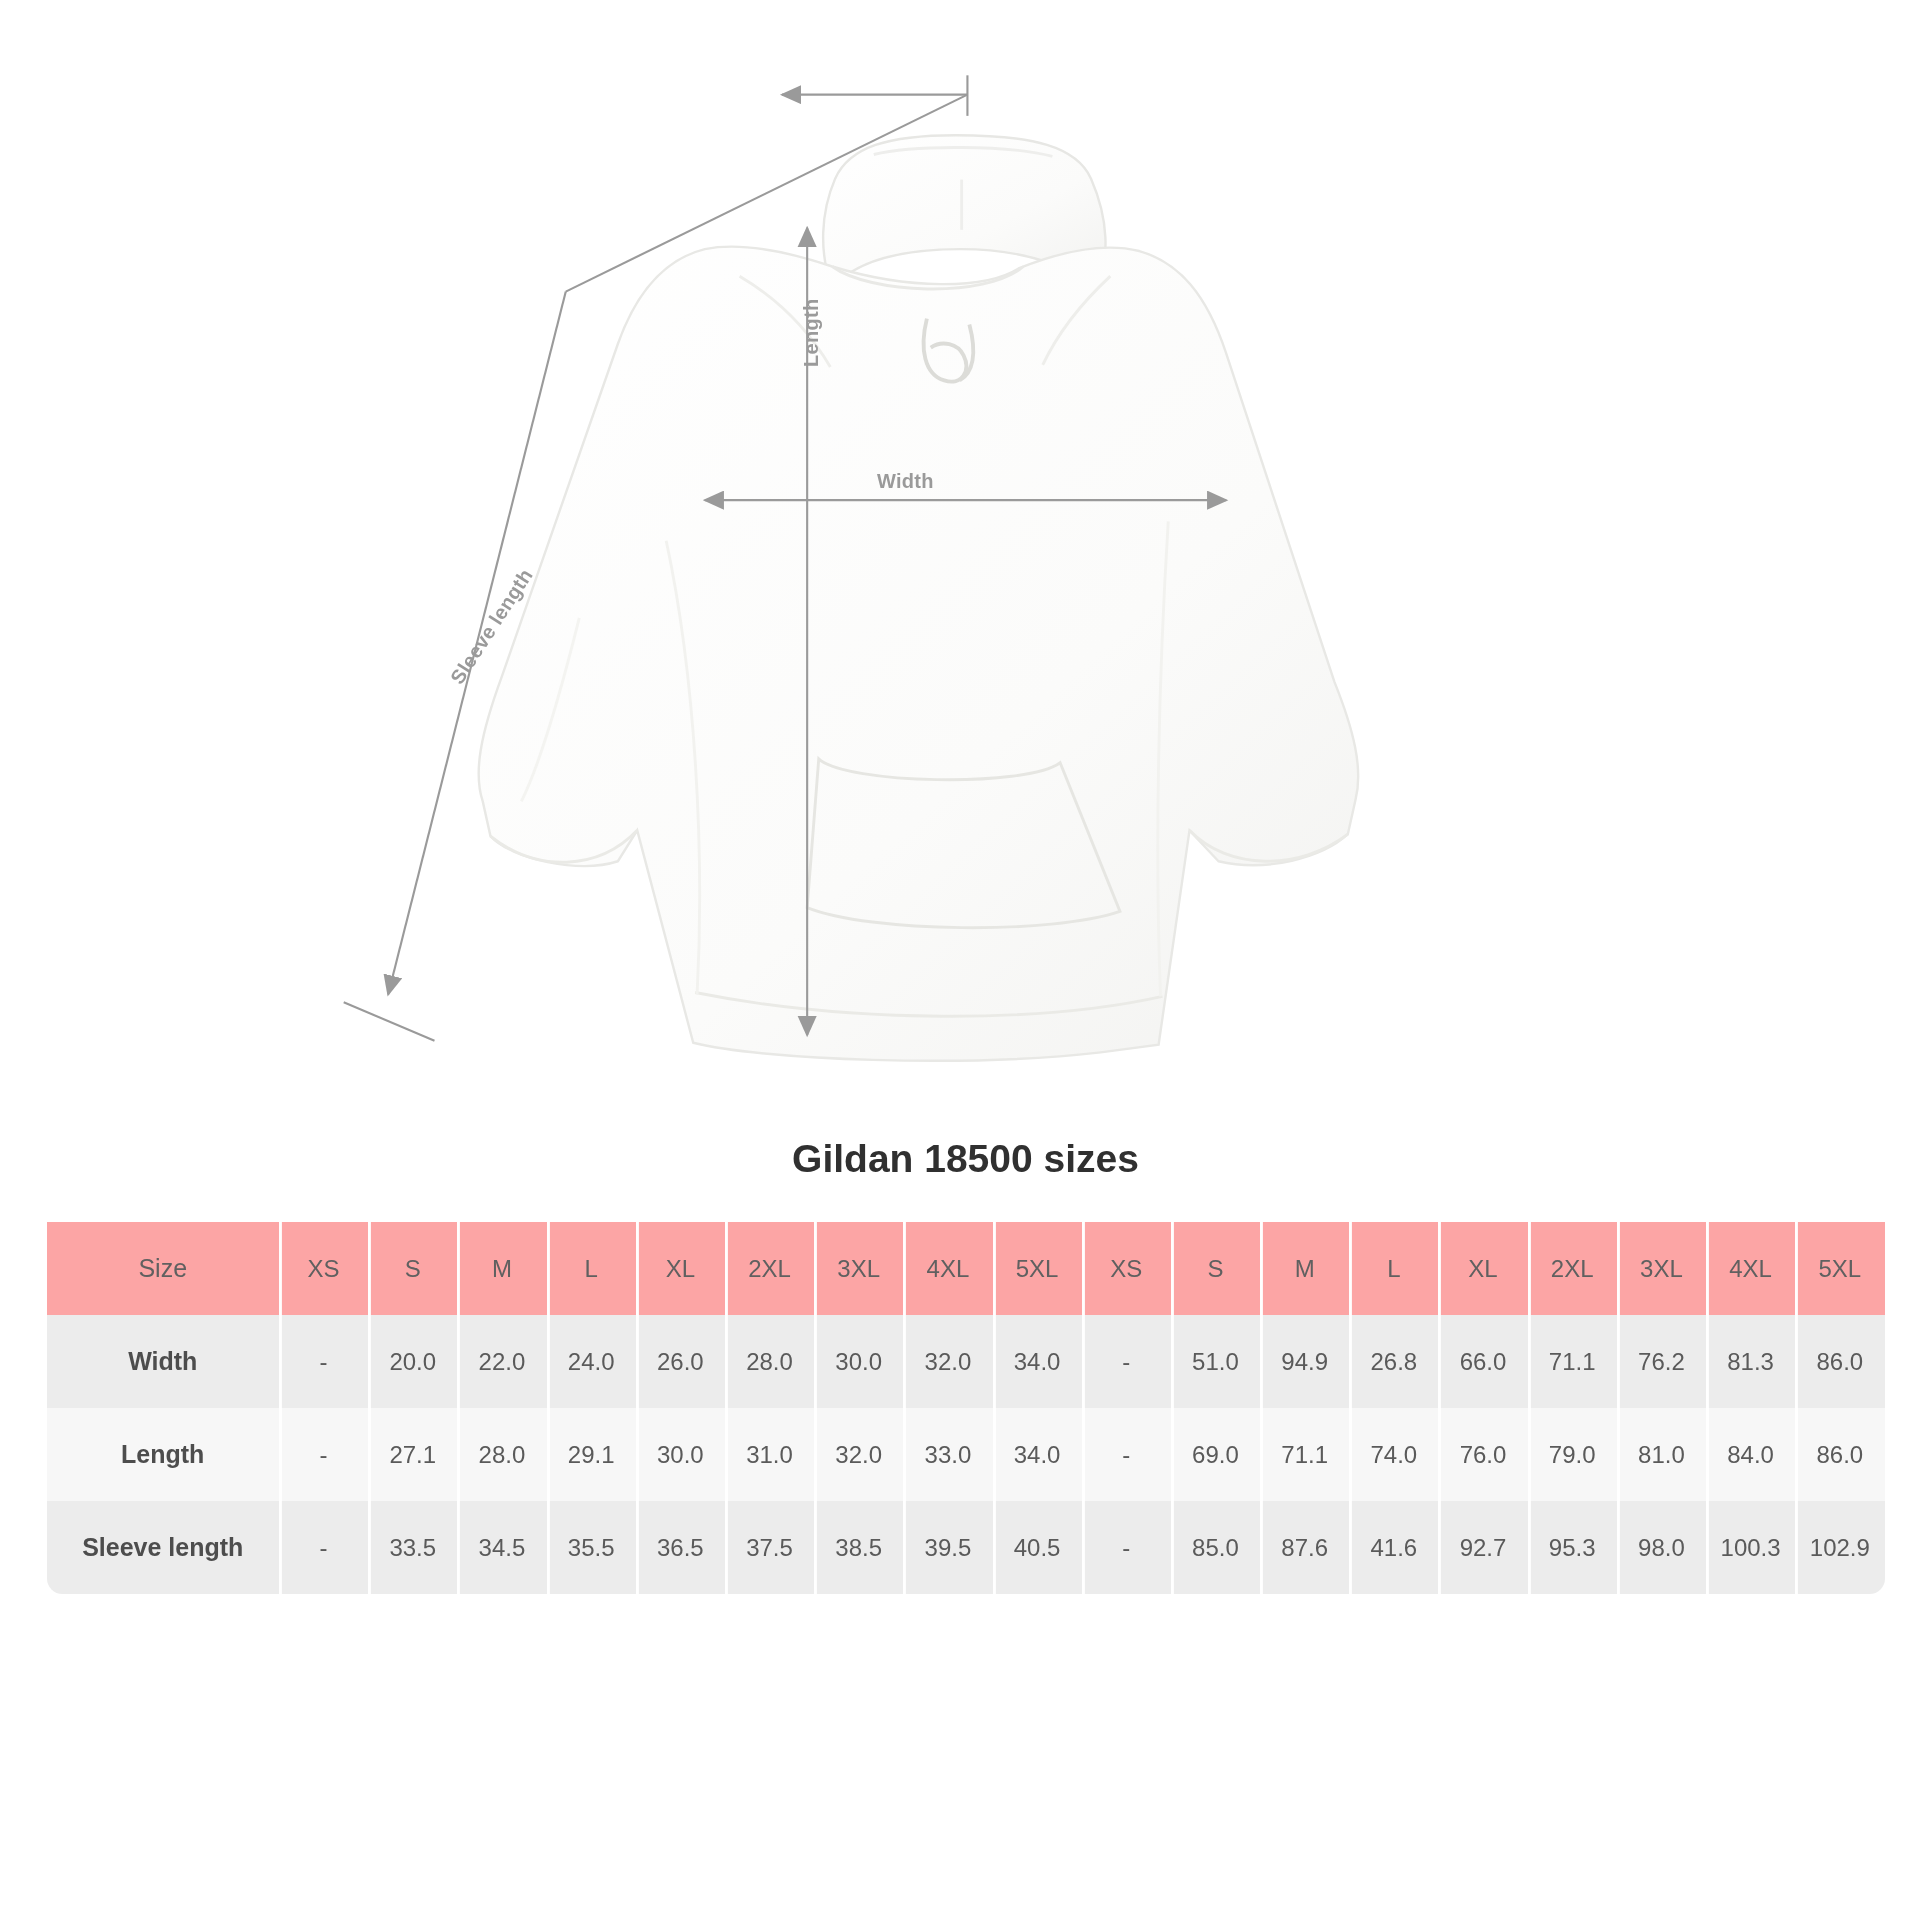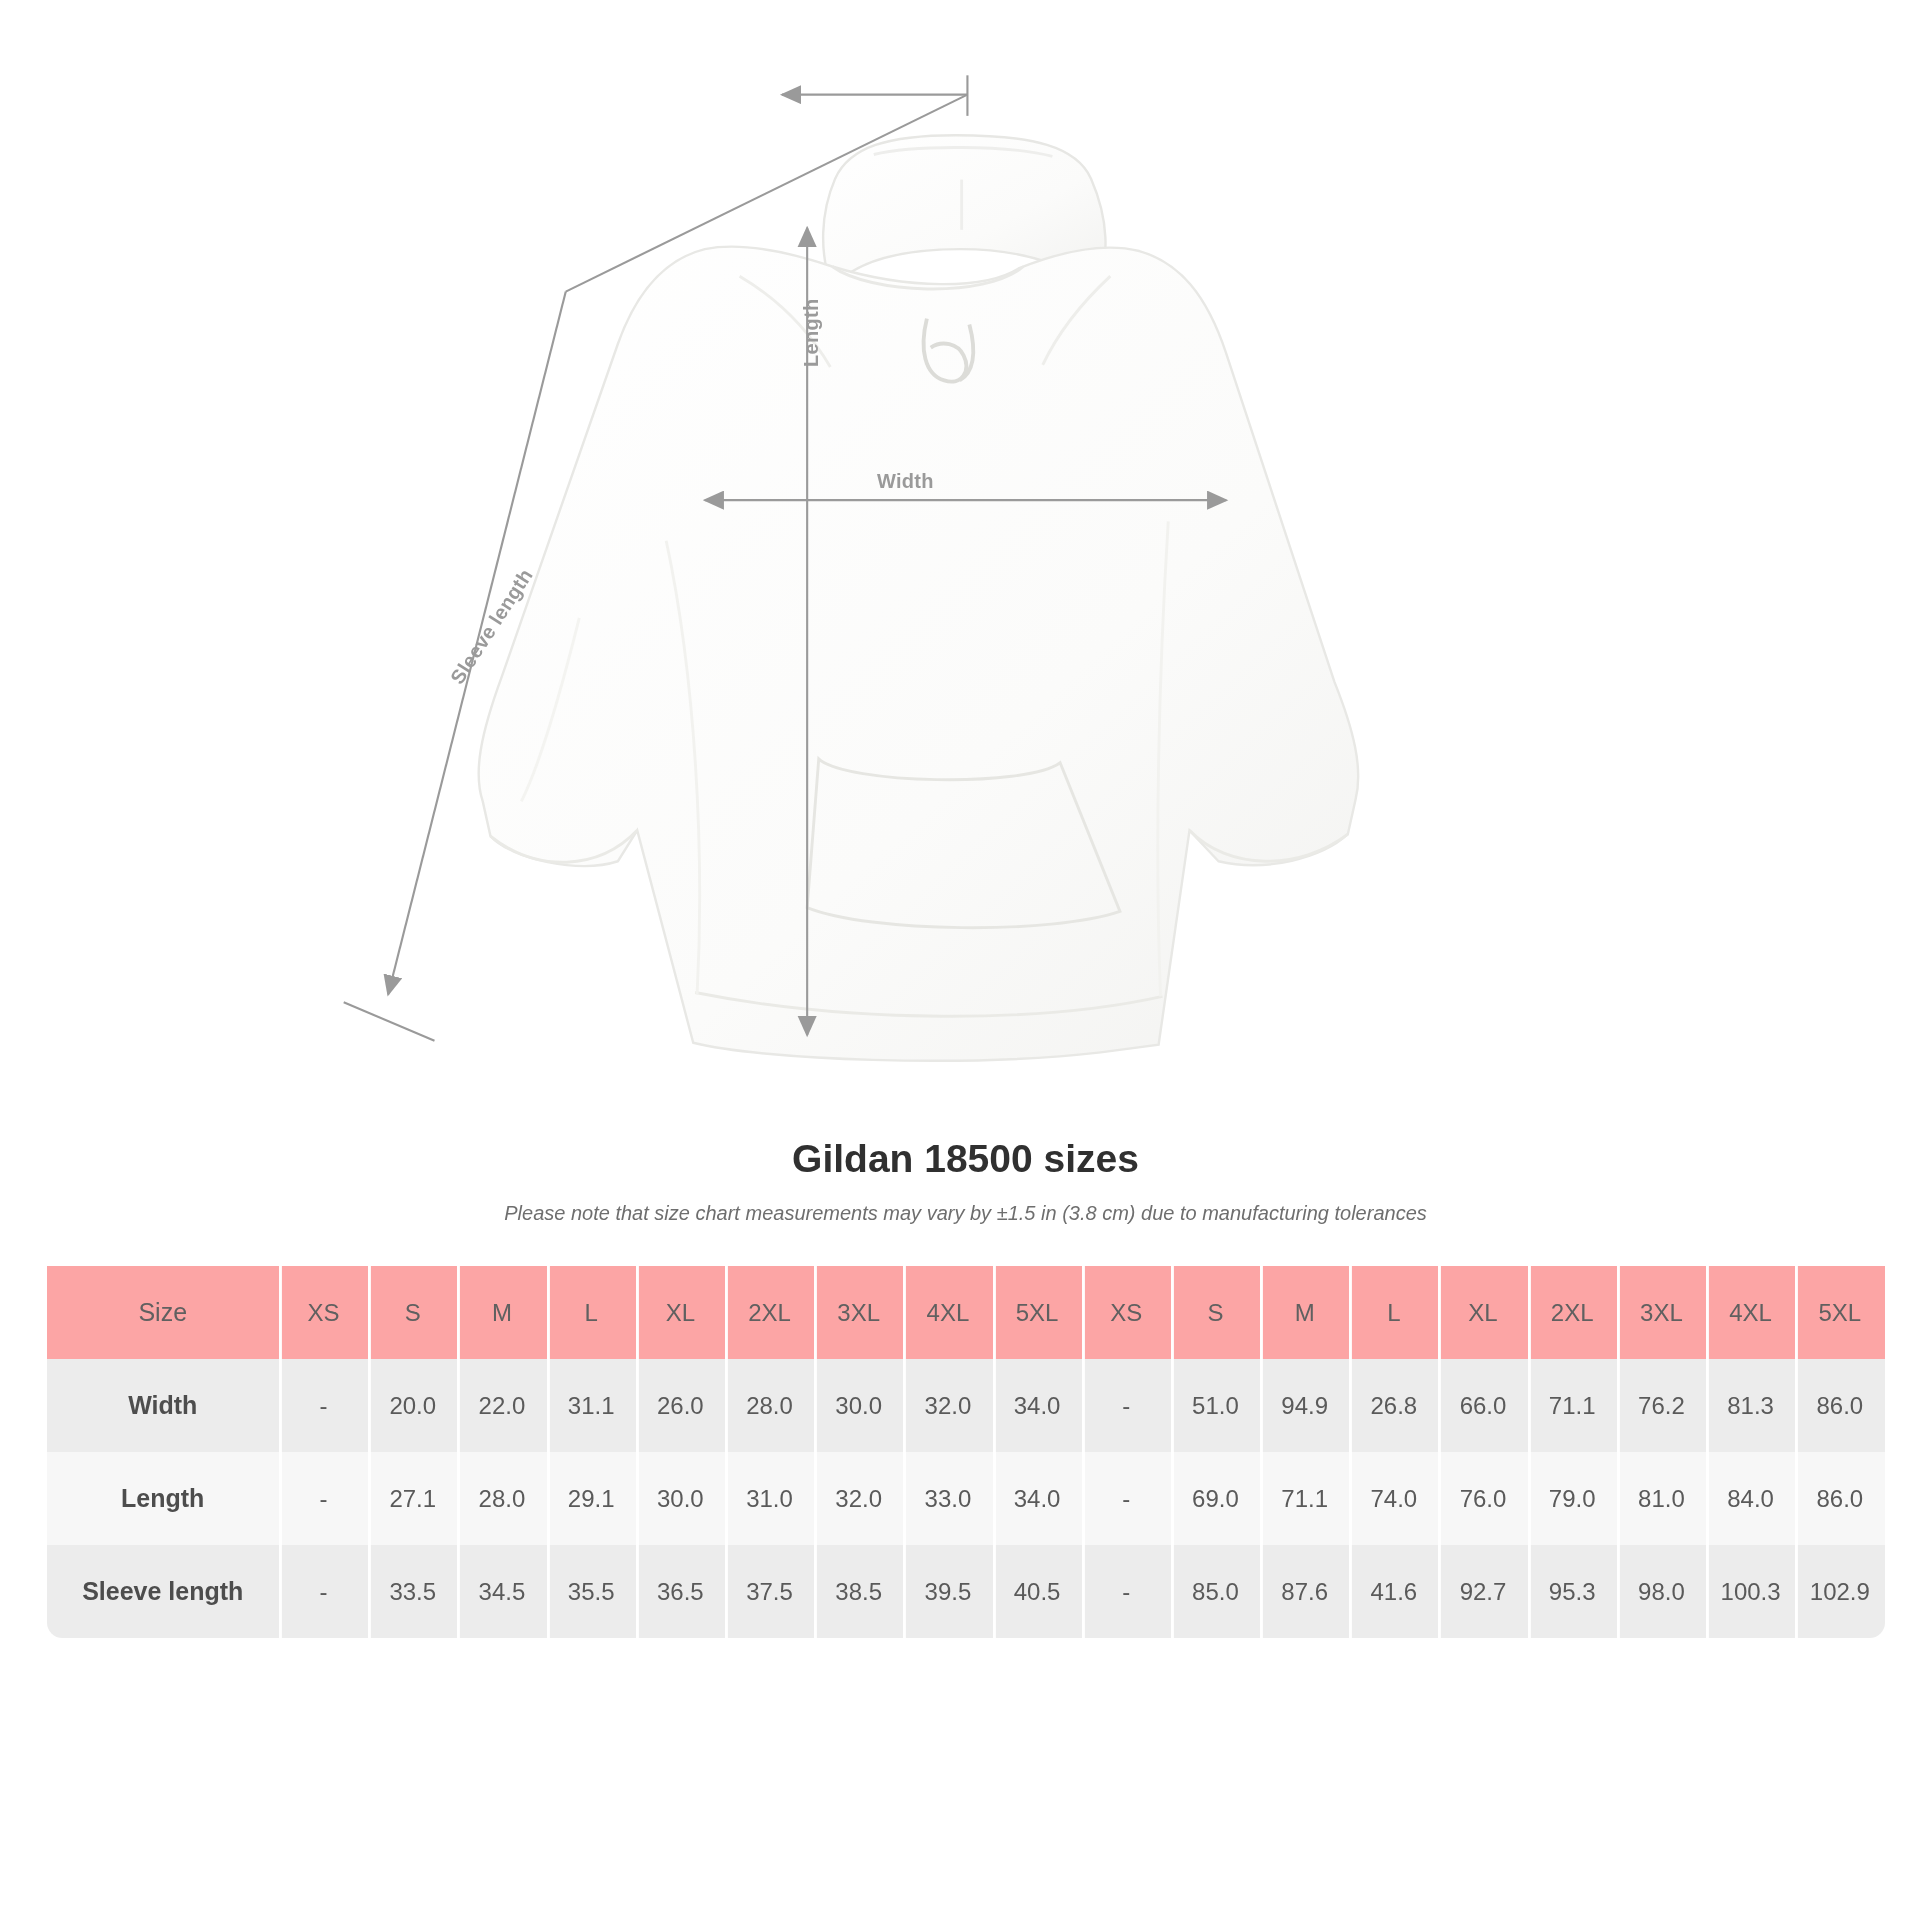--- a/index.html
+++ b/index.html
@@ -237,21 +237,20 @@
     </g>
   </svg>
 
   <div class="dim-label" id="label-length">Length</div>
   <div class="dim-label" id="label-width">Width</div>
   <div class="dim-label" id="label-sleeve">Sleeve length</div>
 </div>
 
 <div id="title-block">
   <h1 id="chart-title">Gildan 18500 sizes</h1>
-  <p id="chart-note">Please note that size chart measurements may vary by ±1.5 in (3.8 cm) due to manufacturing tolerances</p>
 </div>
 
 <div id="table-wrap">
   <table class="size-table">
     <colgroup id="colgroup">
         <col style="width: 232px;">
         <col style="width: 89px;">
         <col style="width: 89px;">
         <col style="width: 89px;">
         <col style="width: 89px;">
@@ -290,21 +289,21 @@
           <td class="sep">2XL</td>
           <td class="sep">3XL</td>
           <td class="sep">4XL</td>
           <td class="sep last">5XL</td>
         </tr>
         <tr class="data-row shade">
           <td class="rowlabel first">Width</td>
           <td class="sep">-</td>
           <td class="sep">20.0</td>
           <td class="sep">22.0</td>
-          <td class="sep">31.1</td>
+          <td class="sep">24.0</td>
           <td class="sep">26.0</td>
           <td class="sep">28.0</td>
           <td class="sep">30.0</td>
           <td class="sep">32.0</td>
           <td class="sep">34.0</td>
           <td class="sep">-</td>
           <td class="sep">51.0</td>
           <td class="sep">94.9</td>
           <td class="sep">26.8</td>
           <td class="sep">66.0</td>

